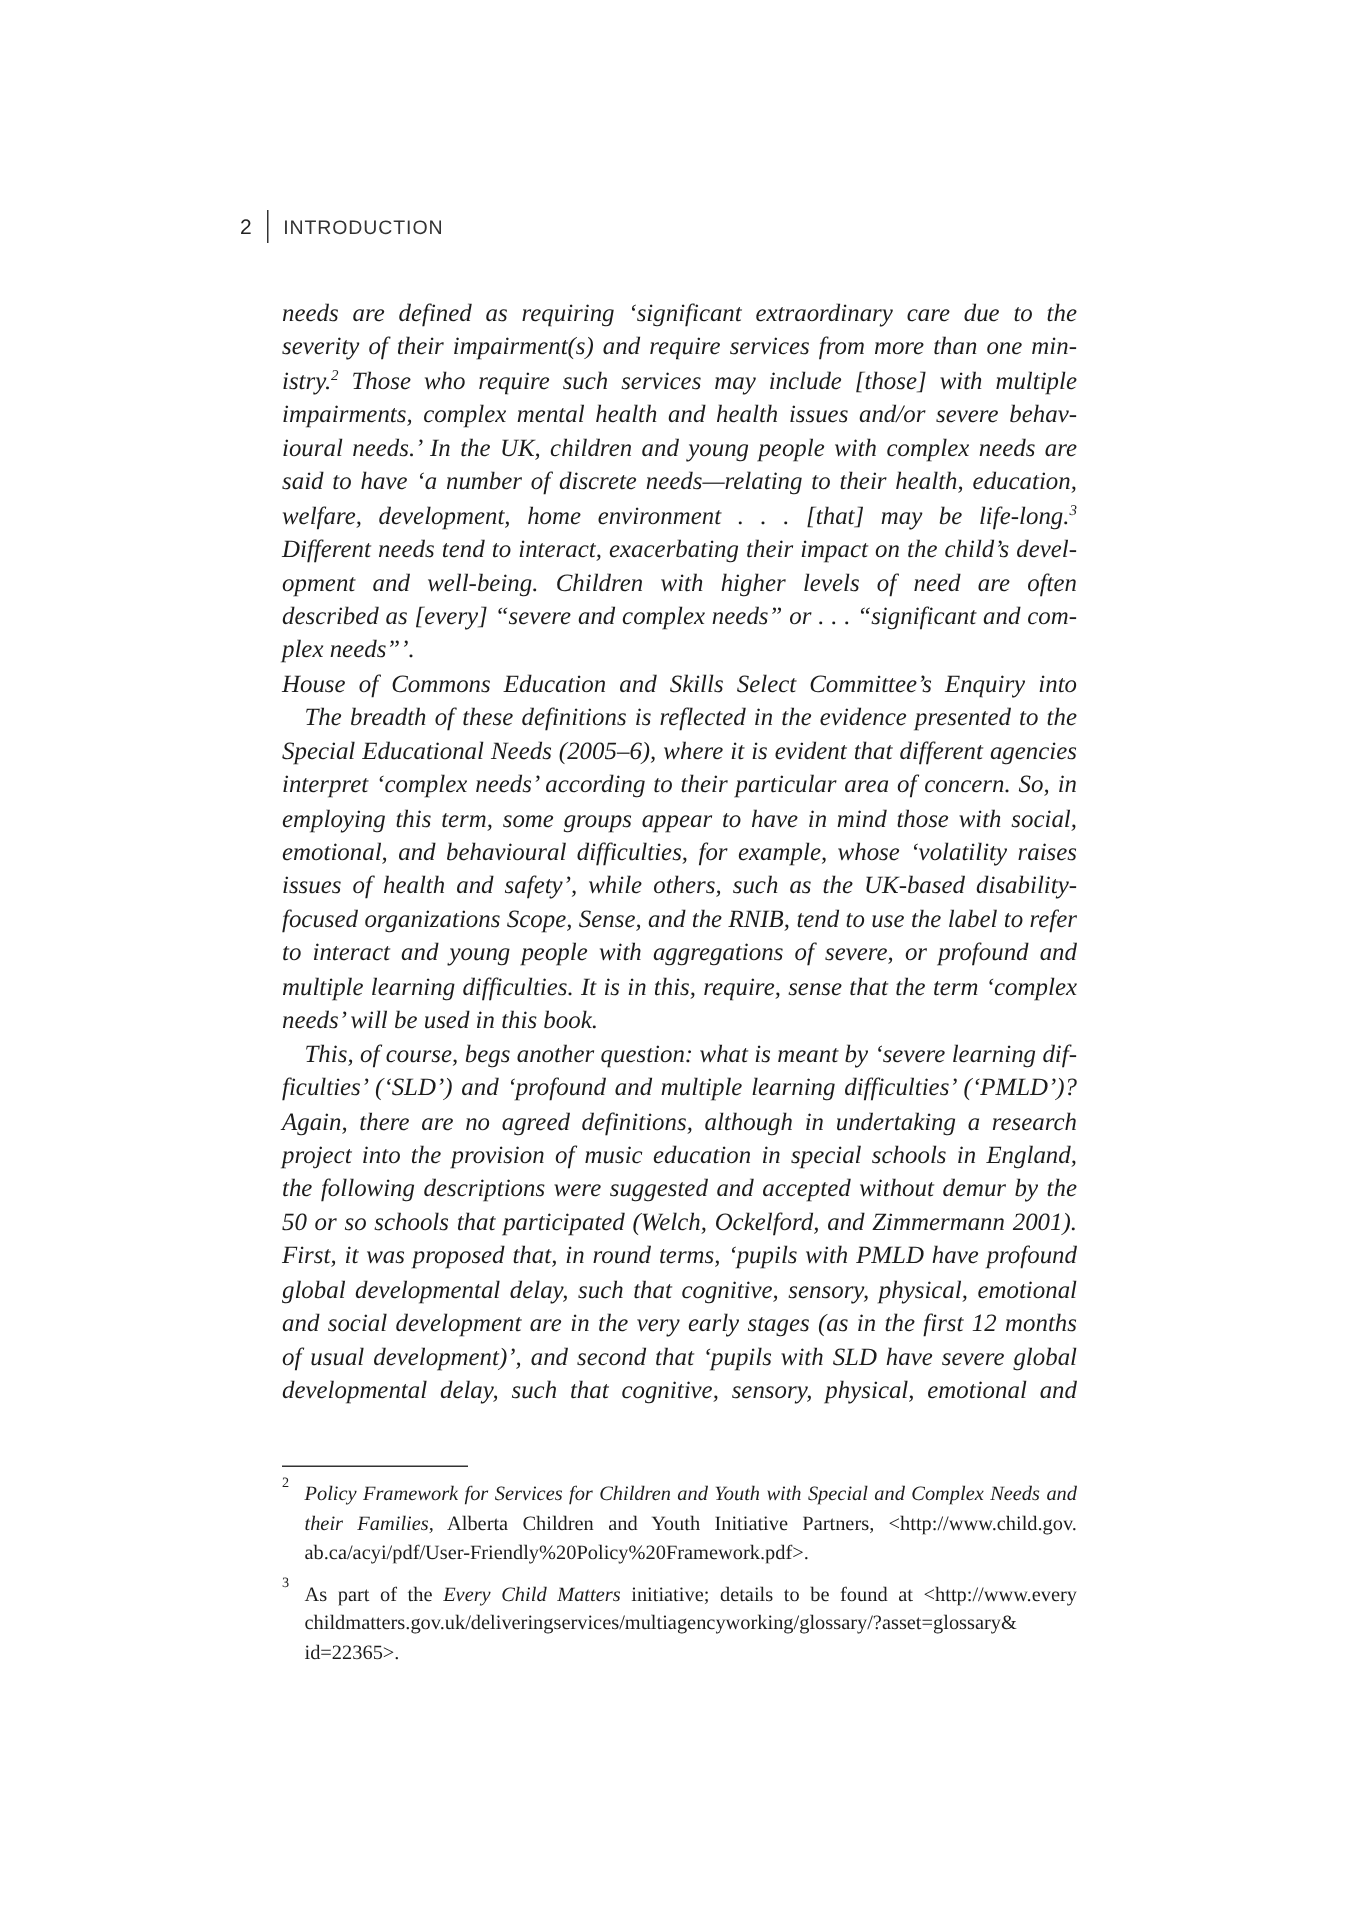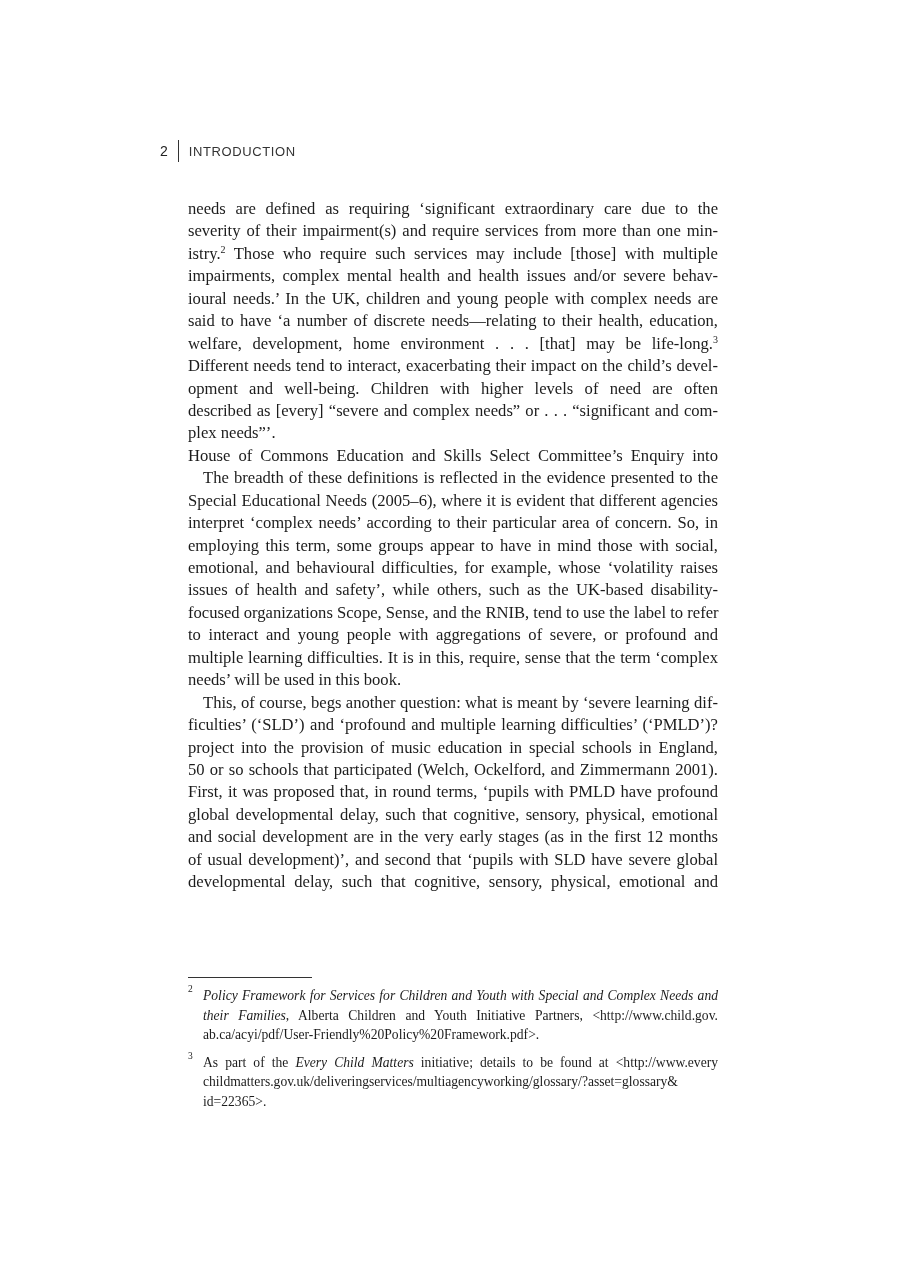--- a/index.html
+++ b/index.html
@@ -2,21 +2,21 @@
 <html><head>
   <meta charset="utf-8">
   <style>
     html, body { margin: 0; padding: 0; background: #ffffff; }
     body { width: 900px; height: 1277px; position: relative; overflow: hidden; color: #1a1a1a; }
     .running-head { position: absolute; top: 140px; left: 160px; height: 22px; display: flex; align-items: center; }
     .page-num { font-family: "Liberation Sans", sans-serif; font-size: 14px; color: #222; padding-right: 10px; }
     .head-rule { width: 1px; height: 22px; background: #333; }
     .head-title { font-family: "Liberation Sans", sans-serif; font-size: 13px; letter-spacing: 0.6px; color: #333; padding-left: 10px; }
     .body-text { position: absolute; top: 198px; left: 188px; width: 530px; font-family: "Liberation Serif", serif; font-size: 16.6px; color: #1c1c1c; }
-    .line { height: 22.45px; line-height: 22.45px; white-space: nowrap; text-align: justify; text-align-last: justify; }
+    .line { height: 22.45px; line-height: 22.45px; white-space: nowrap; text-align: justify; text-align-last: justify; font-style: italic; }
     .line.last { text-align-last: left; }
     .line.indent { padding-left: 15px; }
     sup { font-size: 10px; line-height: 0; vertical-align: 6px; }
     .fn-rule { position: absolute; top: 977px; left: 188px; width: 124px; height: 1px; background: #333; }
     .footnotes { position: absolute; top: 986px; left: 188px; width: 530px; font-family: "Liberation Serif", serif; font-size: 13.6px; color: #1c1c1c; }
     .fn { position: relative; padding-left: 15px; margin-bottom: 8px; }
     .fn-mark { position: absolute; left: 0; top: -2px; font-size: 9.5px; }
     .fn-line { height: 19.5px; line-height: 19.5px; white-space: nowrap; text-align: justify; text-align-last: justify; }
     .fn-line.last { text-align-last: left; }
   </style>
@@ -52,21 +52,23 @@
       <div class="line">emotional, and behavioural difficulties, for example, whose ‘volatility raises</div>
       <div class="line">issues of health and safety’, while others, such as the UK-based disability-</div>
       <div class="line">focused organizations Scope, Sense, and the RNIB, tend to use the label to refer</div>
       <div class="line">to interact and young people with aggregations of severe, or profound and</div>
       <div class="line">multiple learning difficulties. It is in this, require, sense that the term ‘complex</div>
       <div class="line last">needs’ will be used in this book.</div>
     </div>
     <div>
       <div class="line indent">This, of course, begs another question: what is meant by ‘severe learning dif-</div>
       <div class="line">ficulties’ (‘SLD’) and ‘profound and multiple learning difficulties’ (‘PMLD’)?</div>
+      <div class="line">Again, there are no agreed definitions, although in undertaking a research</div>
       <div class="line">project into the provision of music education in special schools in England,</div>
+      <div class="line">the following descriptions were suggested and accepted without demur by the</div>
       <div class="line">50 or so schools that participated (Welch, Ockelford, and Zimmermann 2001).</div>
       <div class="line">First, it was proposed that, in round terms, ‘pupils with PMLD have profound</div>
       <div class="line">global developmental delay, such that cognitive, sensory, physical, emotional</div>
       <div class="line">and social development are in the very early stages (as in the first 12 months</div>
       <div class="line">of usual development)’, and second that ‘pupils with SLD have severe global</div>
       <div class="line">developmental delay, such that cognitive, sensory, physical, emotional and</div>
     </div>
   </div>
 
 <div class="fn-rule"></div>

